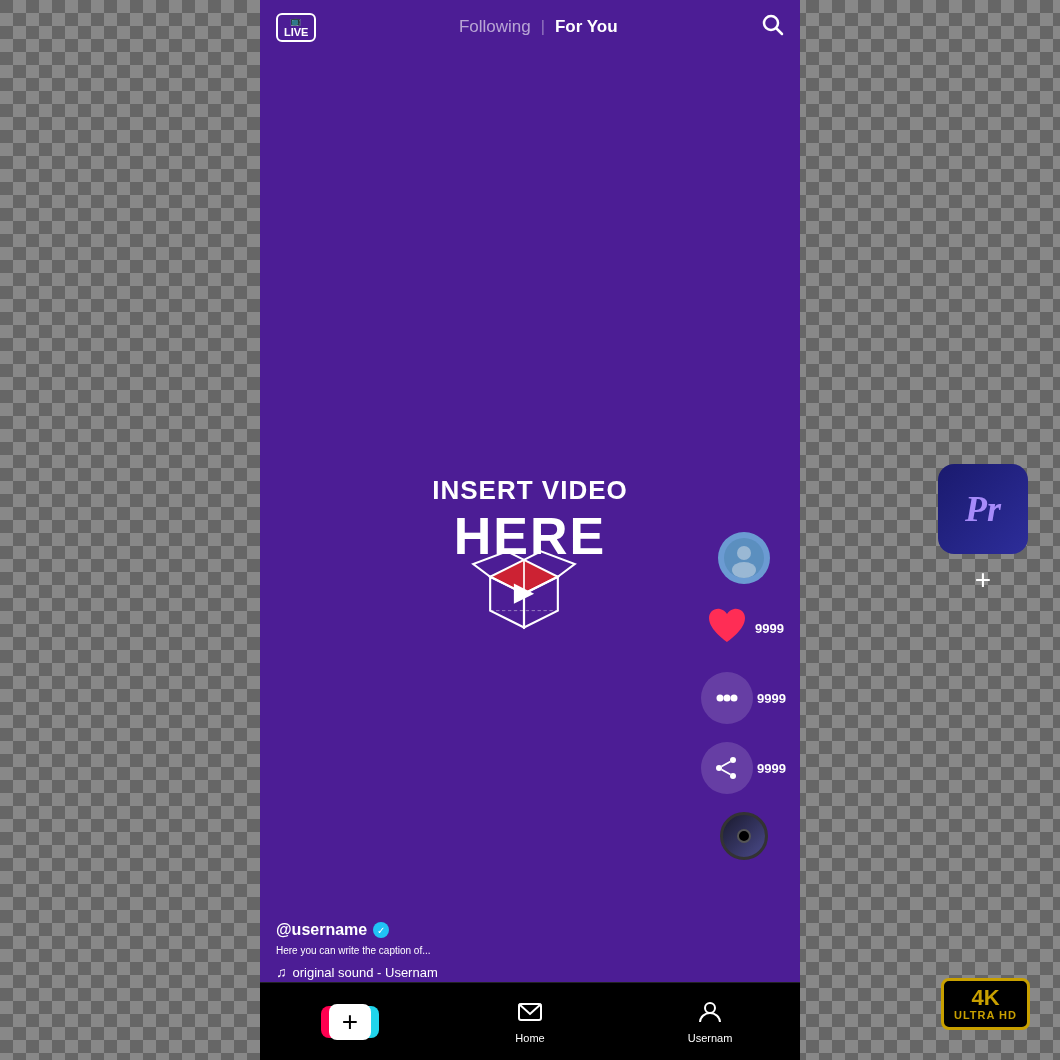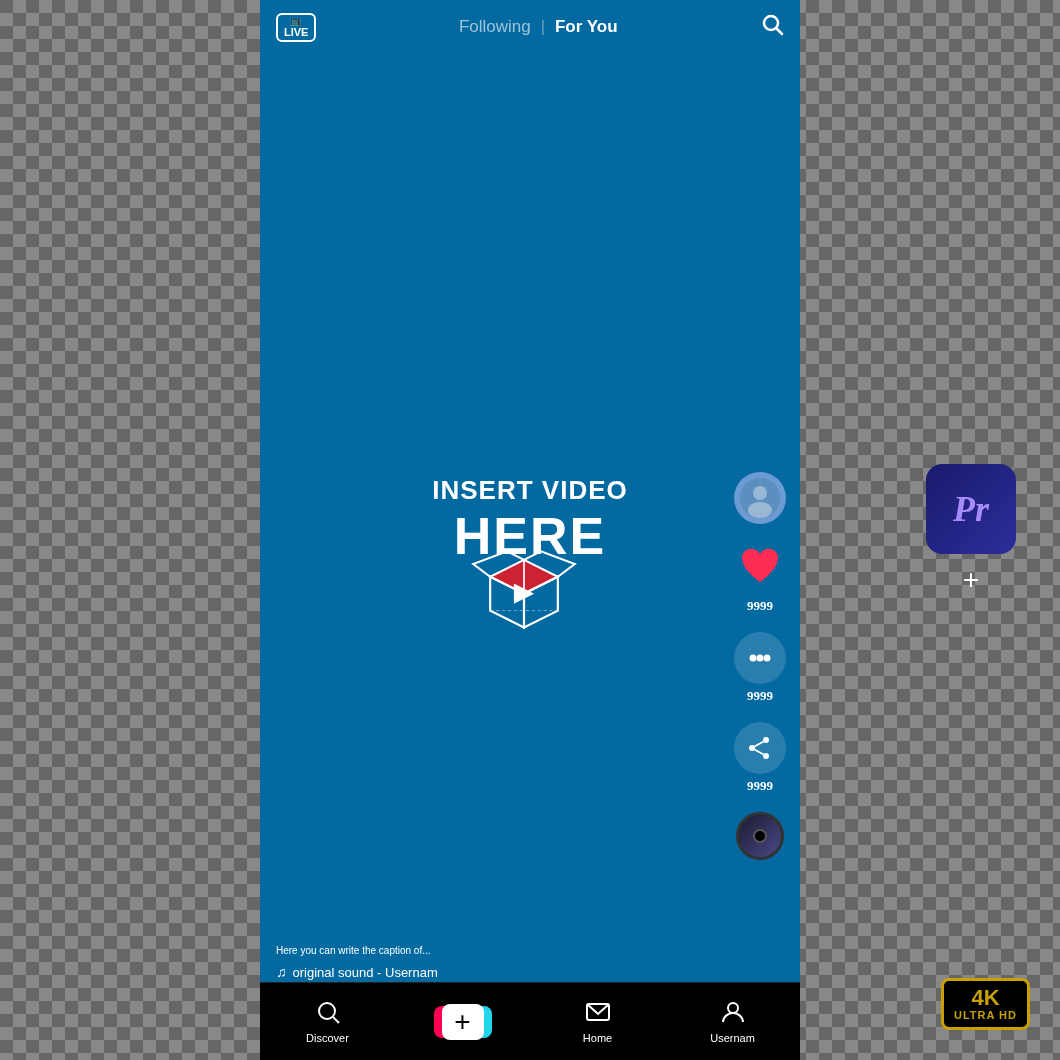--- a/index.html
+++ b/index.html
@@ -107,21 +107,21 @@
       cursor: pointer;
     }
 
     
     .video-area {
       flex: 1;
       position: relative;
       display: flex;
       align-items: center;
       justify-content: center;
-      background: #0369a1;
+      background: #4c1d95;
     }
 
     .insert-video-text {
       text-align: center;
       position: absolute;
       top: 50%;
       left: 50%;
       transform: translate(-50%, -60%);
     }
     .insert-video-text .insert-label {
@@ -152,24 +152,23 @@
       bottom: 200px;
       display: flex;
       flex-direction: column;
       align-items: center;
       gap: 18px;
       z-index: 10;
     }
 
     .action-item {
       display: flex;
-      flex-direction: column;
+      flex-direction: row;
       align-items: center;
       gap: 4px;
-      font-family: Liberation Serif, serif;
     }
 
     .avatar-circle {
       width: 52px;
       height: 52px;
       border-radius: 50%;
       background: #6b9bd2;
       display: flex;
       align-items: center;
       justify-content: center;
@@ -294,21 +293,21 @@
     }
 
     .nav-icon {
       font-size: 24px;
       line-height: 1;
     }
 
     
     .adobe-panel {
       position: absolute;
-      right: 44px;
+      right: 32px;
       top: 50%;
       transform: translateY(-50%);
       display: flex;
       flex-direction: column;
       align-items: center;
       gap: 10px;
       z-index: 5;
     }
 
     .adobe-icon {
@@ -468,41 +467,36 @@
 
       <div class="action-item">
         <div class="music-disc">
           <div class="music-disc-inner"></div>
         </div>
       </div>
 
     </div>
 
     <div class="bottom-info">
+      <div class="username-row">
+        <span class="username">@username</span>
+        <div class="verified-badge">✓</div>
+      </div>
       <div class="caption">Here you can write the caption of...</div>
       <div class="music-row">
         <span class="music-note">♫</span>
         <span>original sound - Usernam</span>
       </div>
     </div>
 
   </div>
 
   <div class="bottom-nav">
 
 
-    <div class="nav-item">
-      <div class="nav-icon">
-        <svg width="26" height="26" viewBox="0 0 26 26" fill="none" stroke="white" stroke-width="2">
-          <circle cx="12" cy="12" r="8"></circle>
-          <line x1="18" y1="18" x2="24" y2="24"></line>
-        </svg>
-      </div>
-      <span class="nav-item-label">Discover</span>
-    </div>
 
     <div class="nav-item">
       <div style="position:relative; width:58px; height:36px;">
         <div style="position:absolute; left:0; top:2px; width:30px; height:32px; background:#ff0050; border-radius:8px;"></div>
         <div style="position:absolute; right:0; top:2px; width:30px; height:32px; background:#20d5ec; border-radius:8px;"></div>
         <div style="position:absolute; left:8px; top:0; width:42px; height:36px; background:#fff; border-radius:8px; display:flex; align-items:center; justify-content:center; z-index:2;">
           <span style="color:#000; font-size:28px; font-weight:300; line-height:1;">+</span>
         </div>
       </div>
     </div>

